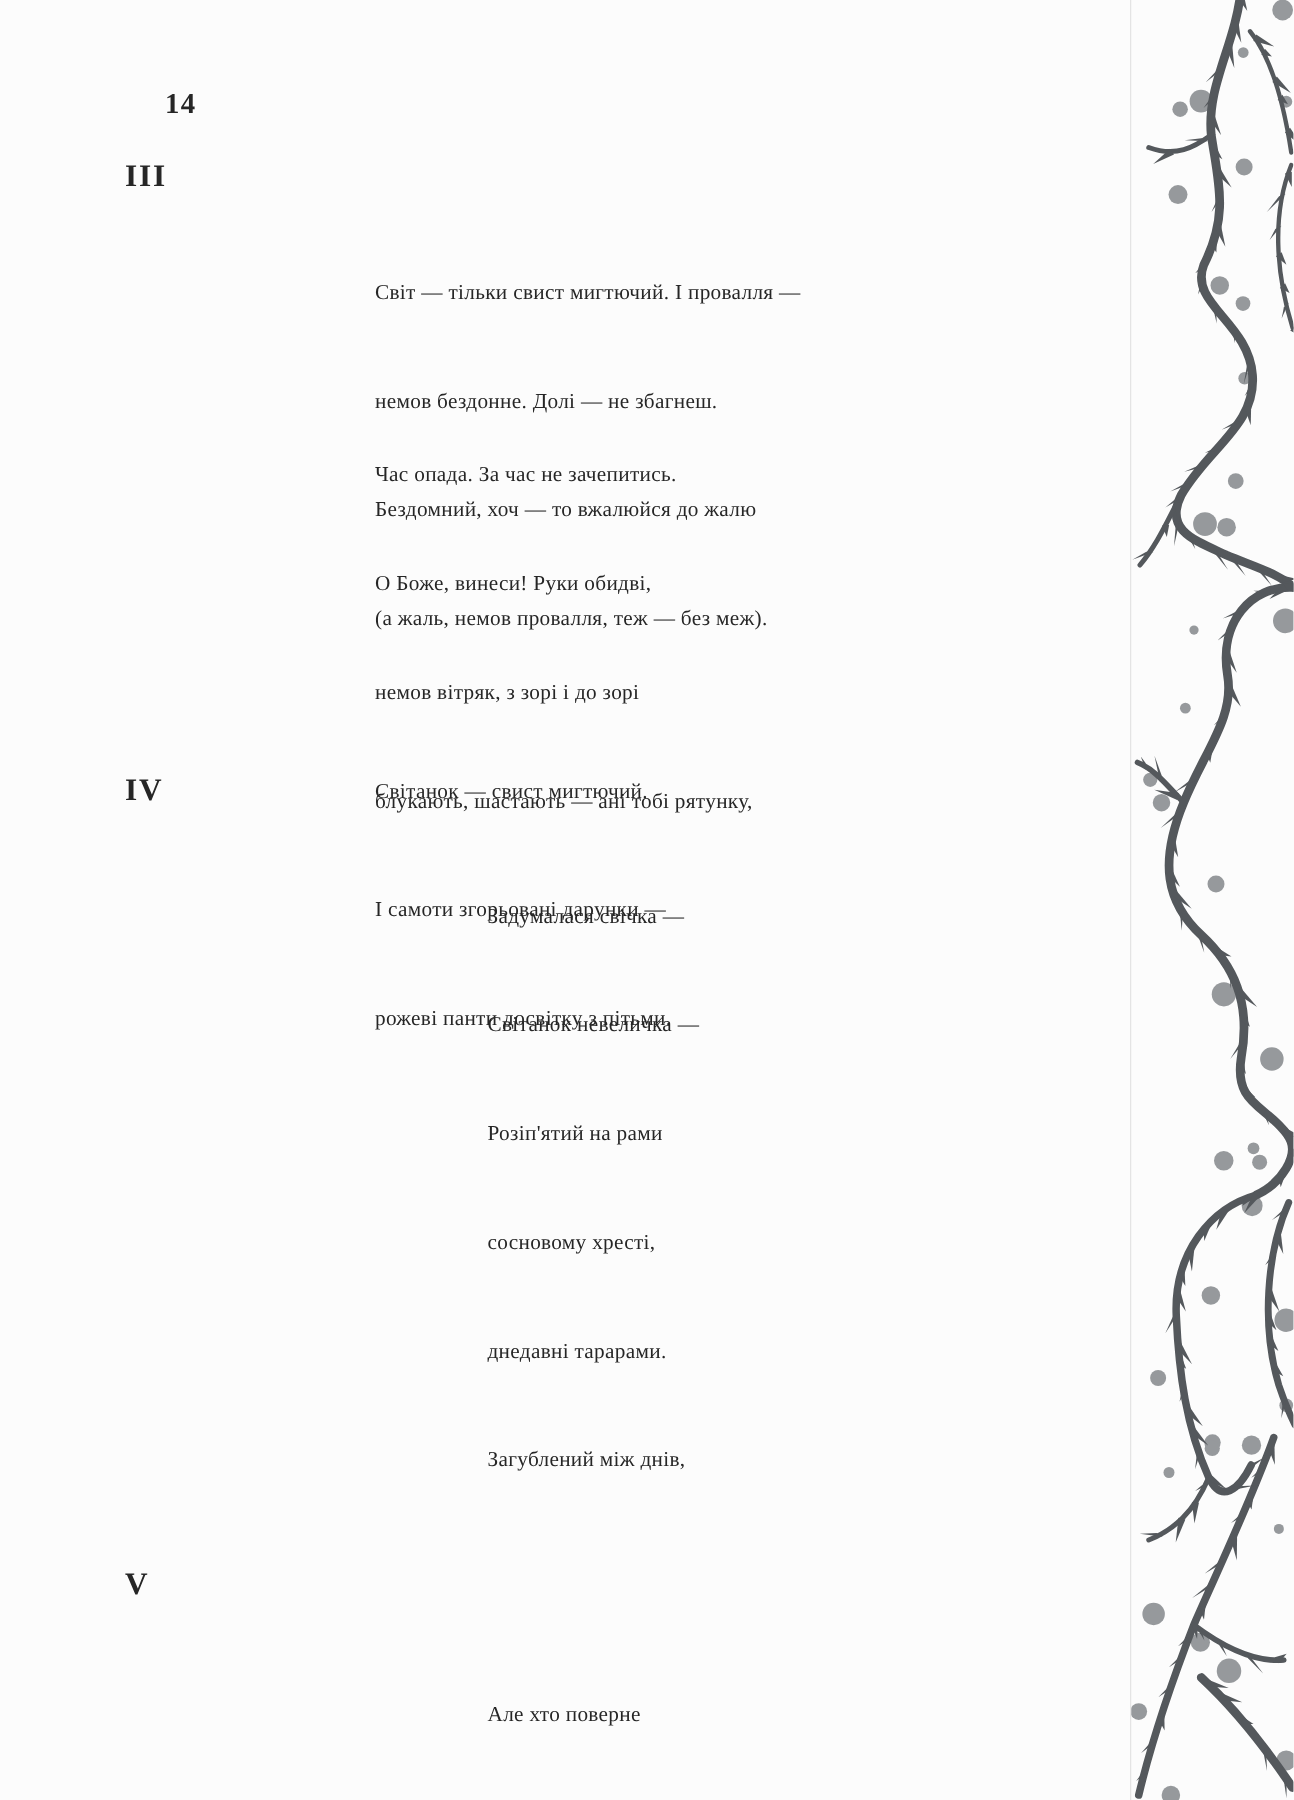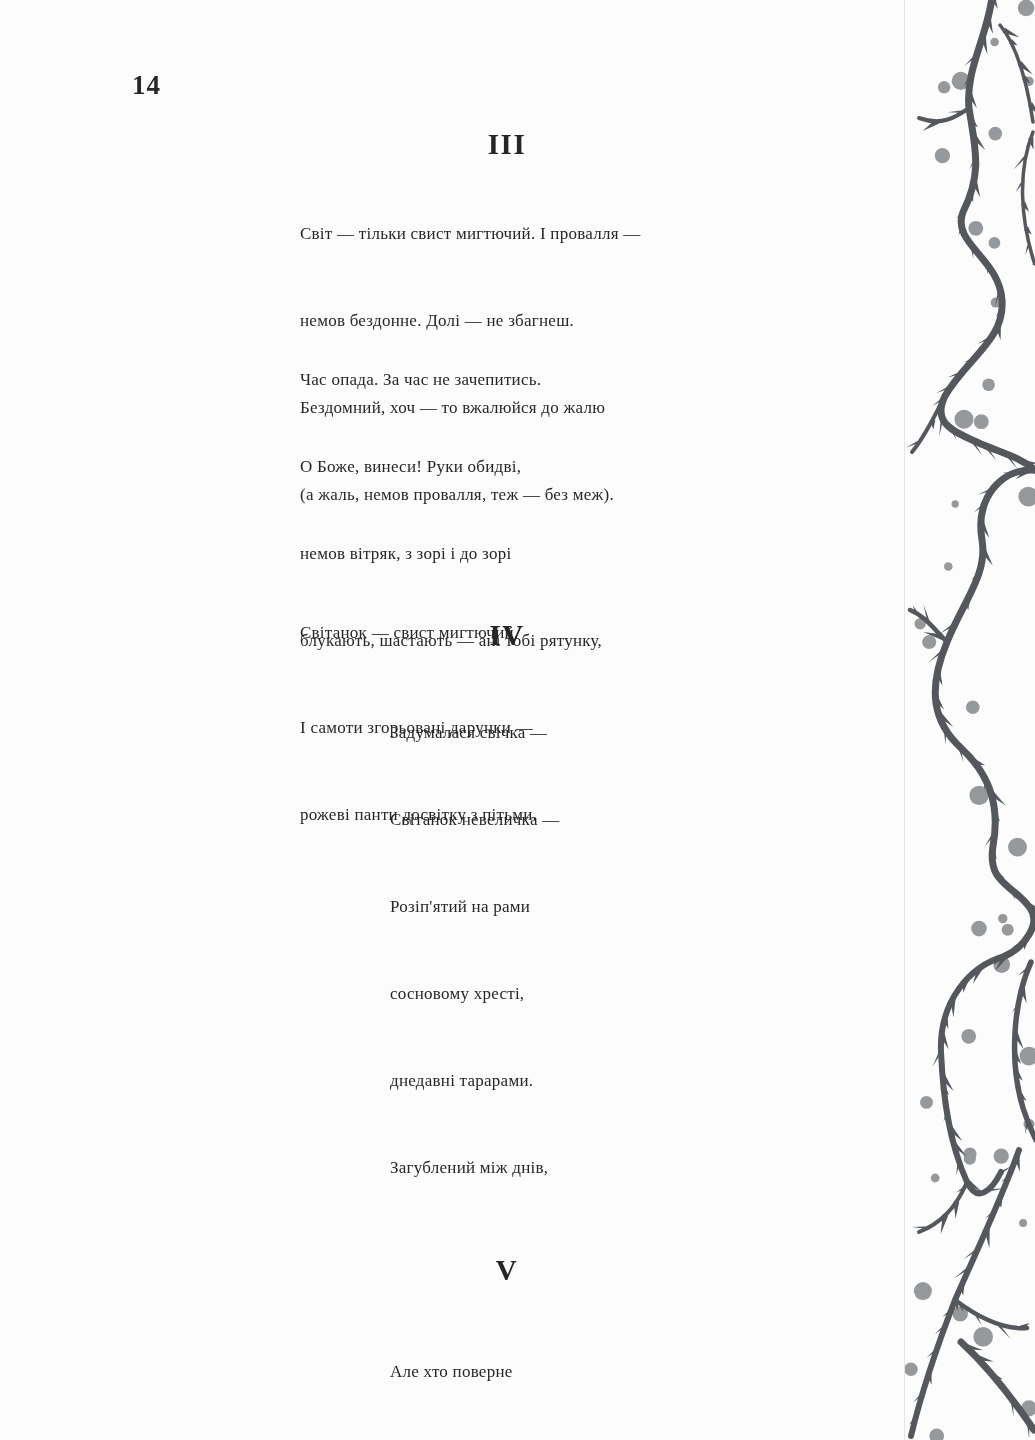--- a/index.html
+++ b/index.html
@@ -6,25 +6,25 @@
   .page{
     position:relative;
     width:1035px;height:1440px;
     background:#fcfcfc;
     overflow:hidden;
     font-family:"Liberation Serif","DejaVu Serif",serif;
     color:#262626;
   }
   .pagenum{
     position:absolute;left:132px;top:70px;
-    font-size:27px;font-weight:bold;letter-spacing:1px;
+    font-size:23px;font-weight:bold;letter-spacing:1px;
   }
   .heading{
     position:absolute;left:100px;width:814px;
-    text-align:center;font-size:29px;font-weight:bold;letter-spacing:1.5px;
+    font-size:25px;font-weight:bold;letter-spacing:1.5px;
   }
   .stanza{
     position:absolute;
     font-size:17px;line-height:29px;letter-spacing:0.25px;
     white-space:pre;
   }
   .line{height:29px;}
   #h-iii{top:128px;}
   #s-iii-1{left:300px;top:161px;}
   #s-iii-2{left:300px;top:307px;}

